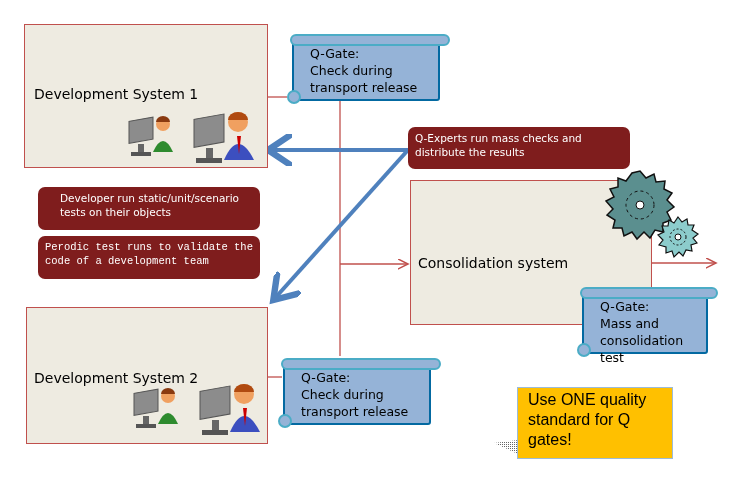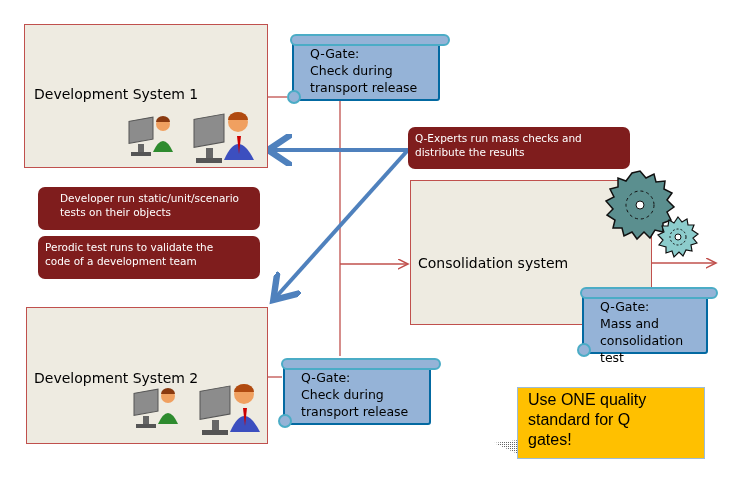--- a/index.html
+++ b/index.html
@@ -72,21 +72,21 @@
 
 <div class="info" style="left:408px;top:127px;width:222px;height:42px;">
   <span class="line">Q-Experts run mass checks and</span>
   <span class="line">distribute the results</span>
 </div>
 
 <div class="info" style="left:38px;top:187px;width:222px;height:43px;padding-left:22px;">
   <span class="line">Developer run static/unit/scenario</span>
   <span class="line">tests on their objects</span>
 </div>
-<div class="info" style="left:38px;top:236px;width:222px;height:43px;">
+<div class="info" style="left:38px;top:236px;width:222px;height:43px;font-family:Liberation Mono, monospace;">
   <span class="line">Perodic test runs to validate the</span>
   <span class="line">code of a development team</span>
 </div>
 
 <div class="sys-box" style="left:410px;top:180px;width:242px;height:145px;"></div>
 <div class="sys-label" style="left:418px;top:255px;">Consolidation system</div>
 
 <svg class="icon" style="left:600px;top:165px;" width="110" height="100">
   <g transform="translate(40,40)">
     <polygon fill="#5b8f8f" stroke="#111" stroke-width="1.5" points="0,-34 6,-27 14,-31 16,-23 25,-24 24,-16 32,-12 27,-5 34,2 27,7 31,15 23,18 23,27 15,25 10,33 4,27 -3,34 -8,27 -16,31 -18,23 -27,23 -25,15 -33,10 -27,4 -34,-4 -26,-8 -30,-16 -22,-18 -22,-27 -14,-24 -8,-32"></polygon>
@@ -133,17 +133,17 @@
 </div>
 
 <svg class="icon" style="left:494px;top:440px;" width="24" height="14">
   <defs>
       <pattern id="dots" width="2" height="2" patternUnits="userSpaceOnUse">
         <rect width="1" height="1" fill="#666"></rect>
       </pattern>
     </defs>
   <polygon points="0,3 24,0 24,14" fill="url(#dots)"></polygon>
 </svg>
-<div class="note" style="left:517px;top:387px;width:188px;height:72px;">
+<div class="note" style="left:517px;top:387px;width:156px;height:72px;">
   <span class="line">Use ONE quality</span>
   <span class="line">standard for Q</span>
   <span class="line">gates!</span>
 </div>
 
 </body></html>

